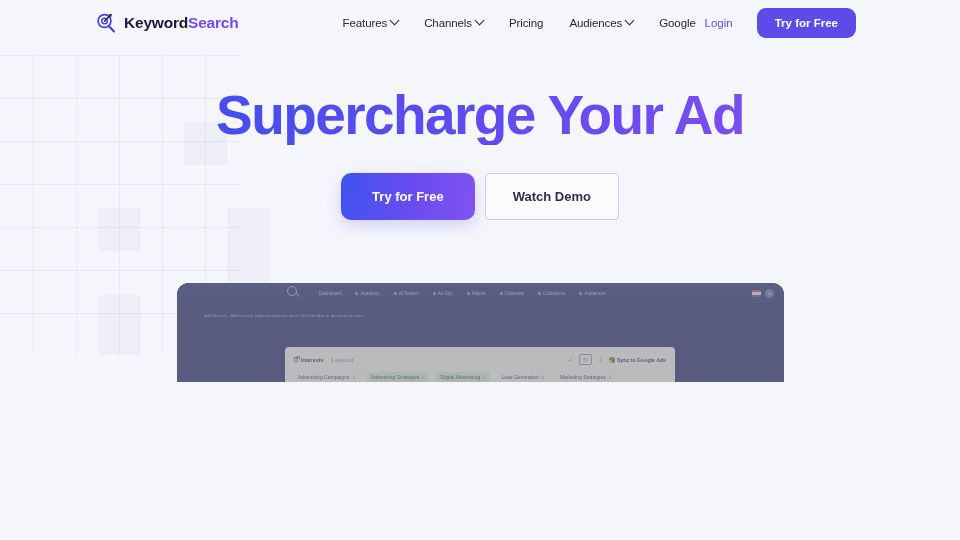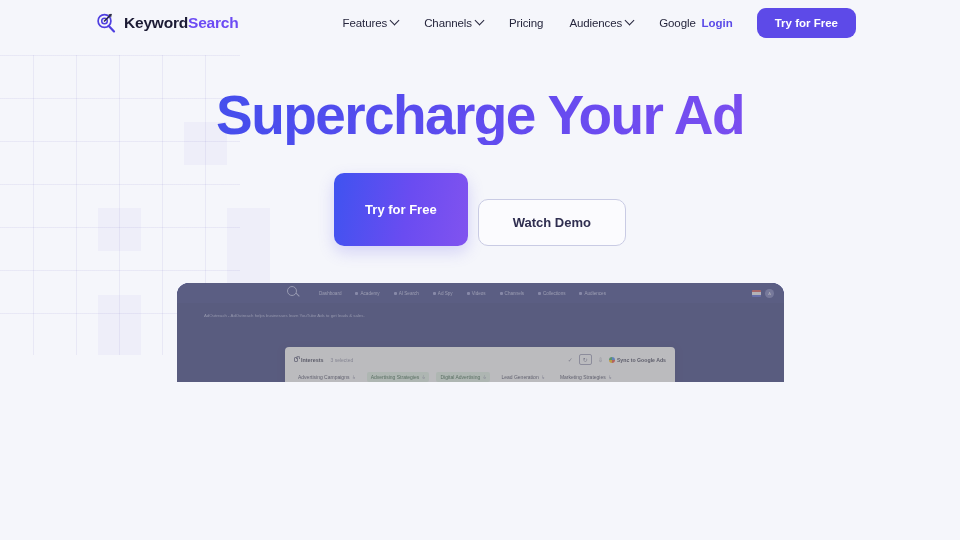--- a/index.html
+++ b/index.html
@@ -39,21 +39,21 @@
 
   .nav{ display:flex; align-items:center; gap:26px; margin-left:104px; }
   .nav-item{
     font-size:11.5px; font-weight:400; color:#26263d; letter-spacing:-.1px;
     display:flex; align-items:center; gap:4px; cursor:pointer; white-space:nowrap;
   }
   .chev{ display:inline-block; width:7px; height:7px; border-right:1.6px solid #26263d;
     border-bottom:1.6px solid #26263d; transform:translateY(-2px) rotate(45deg); }
 
   .head-right{ margin-left:auto; margin-right:104px; display:flex; align-items:center; gap:24px; }
-  .login{ font-size:11.5px; font-weight:700; color:#5b4ae8; cursor:pointer; }
+  .login{ font-size:11.5px; font-weight:400; color:#5b4ae8; cursor:pointer; }
   .btn-try-head{
     background:#5d4ae8; color:#fff; font-size:11.5px; font-weight:700;
     padding:9px 18px; border-radius:9px; border:none; cursor:pointer; white-space:nowrap;
   }
 
   
   .hero{ position:absolute; left:0; top:86px; width:960px; text-align:center; z-index:10; }
   .headline{
     font-size:55px; line-height:59px; font-weight:800; letter-spacing:-1.6px;
     background:linear-gradient(95deg,#3257ea 0%,#4a4ded 28%,#6b4bf0 62%,#8f52ef 100%);
@@ -62,21 +62,21 @@
   }
   .cta-row{ margin-top:28px; display:flex; justify-content:center; gap:10px; }
   .btn-try-hero{
     background:linear-gradient(100deg,#3f53f0 0%,#6a4cf1 55%,#8153ef 100%);
     color:#fff; font-size:13px; font-weight:700; padding:15px 31px;
     border-radius:10px; border:none; cursor:pointer; white-space:nowrap;
     box-shadow:0 6px 16px rgba(90,80,230,.22);
   }
   .btn-demo{
     background:#fbfbfe; color:#2f2e50; font-size:13px; font-weight:700;
-    padding:15px 34px; border-radius:10px; border:1px solid #c9cbe4; cursor:pointer; white-space:nowrap;margin-top:26px;
+    padding:15px 27px; border-radius:4px; border:1px solid #c9cbe4; cursor:pointer; white-space:nowrap;
   }
 
   
   .band{
     position:absolute; left:0; top:441px; width:960px; height:99px;
     background:linear-gradient(100deg,#3f55f3 0%,#4a53f3 30%,#6250f2 62%,#7b4ef2 100%);
     z-index:5;
   }
 
   

